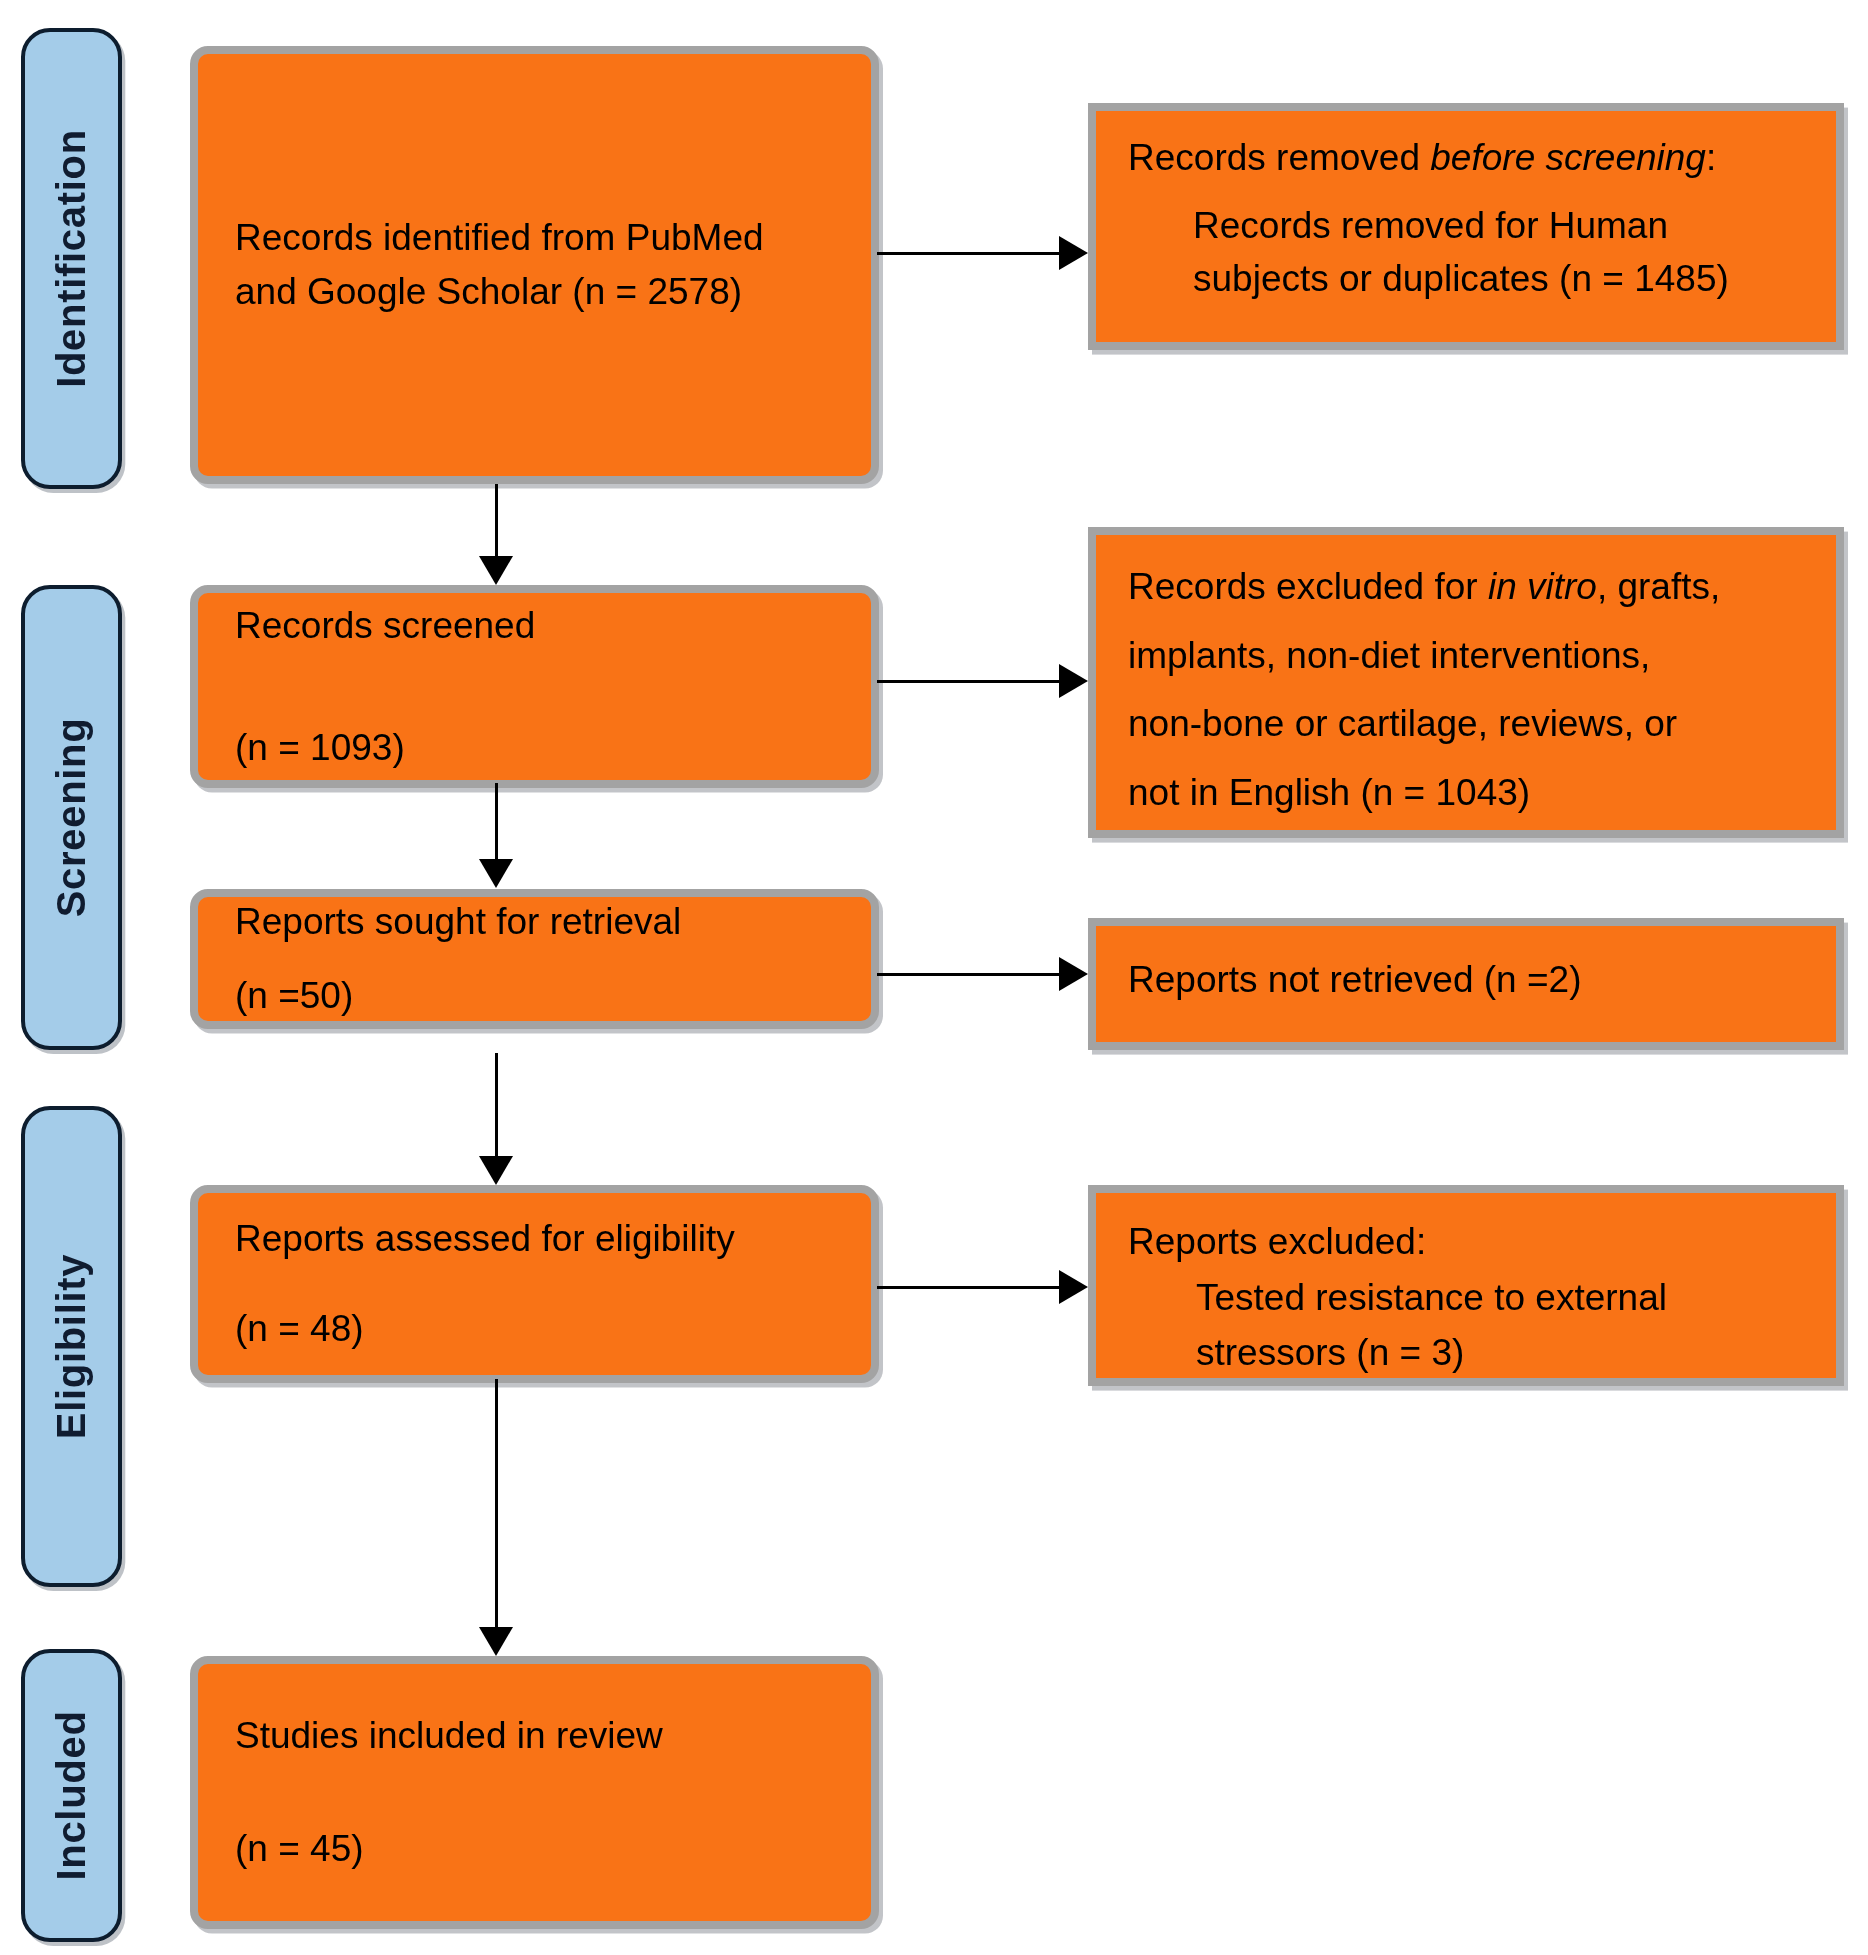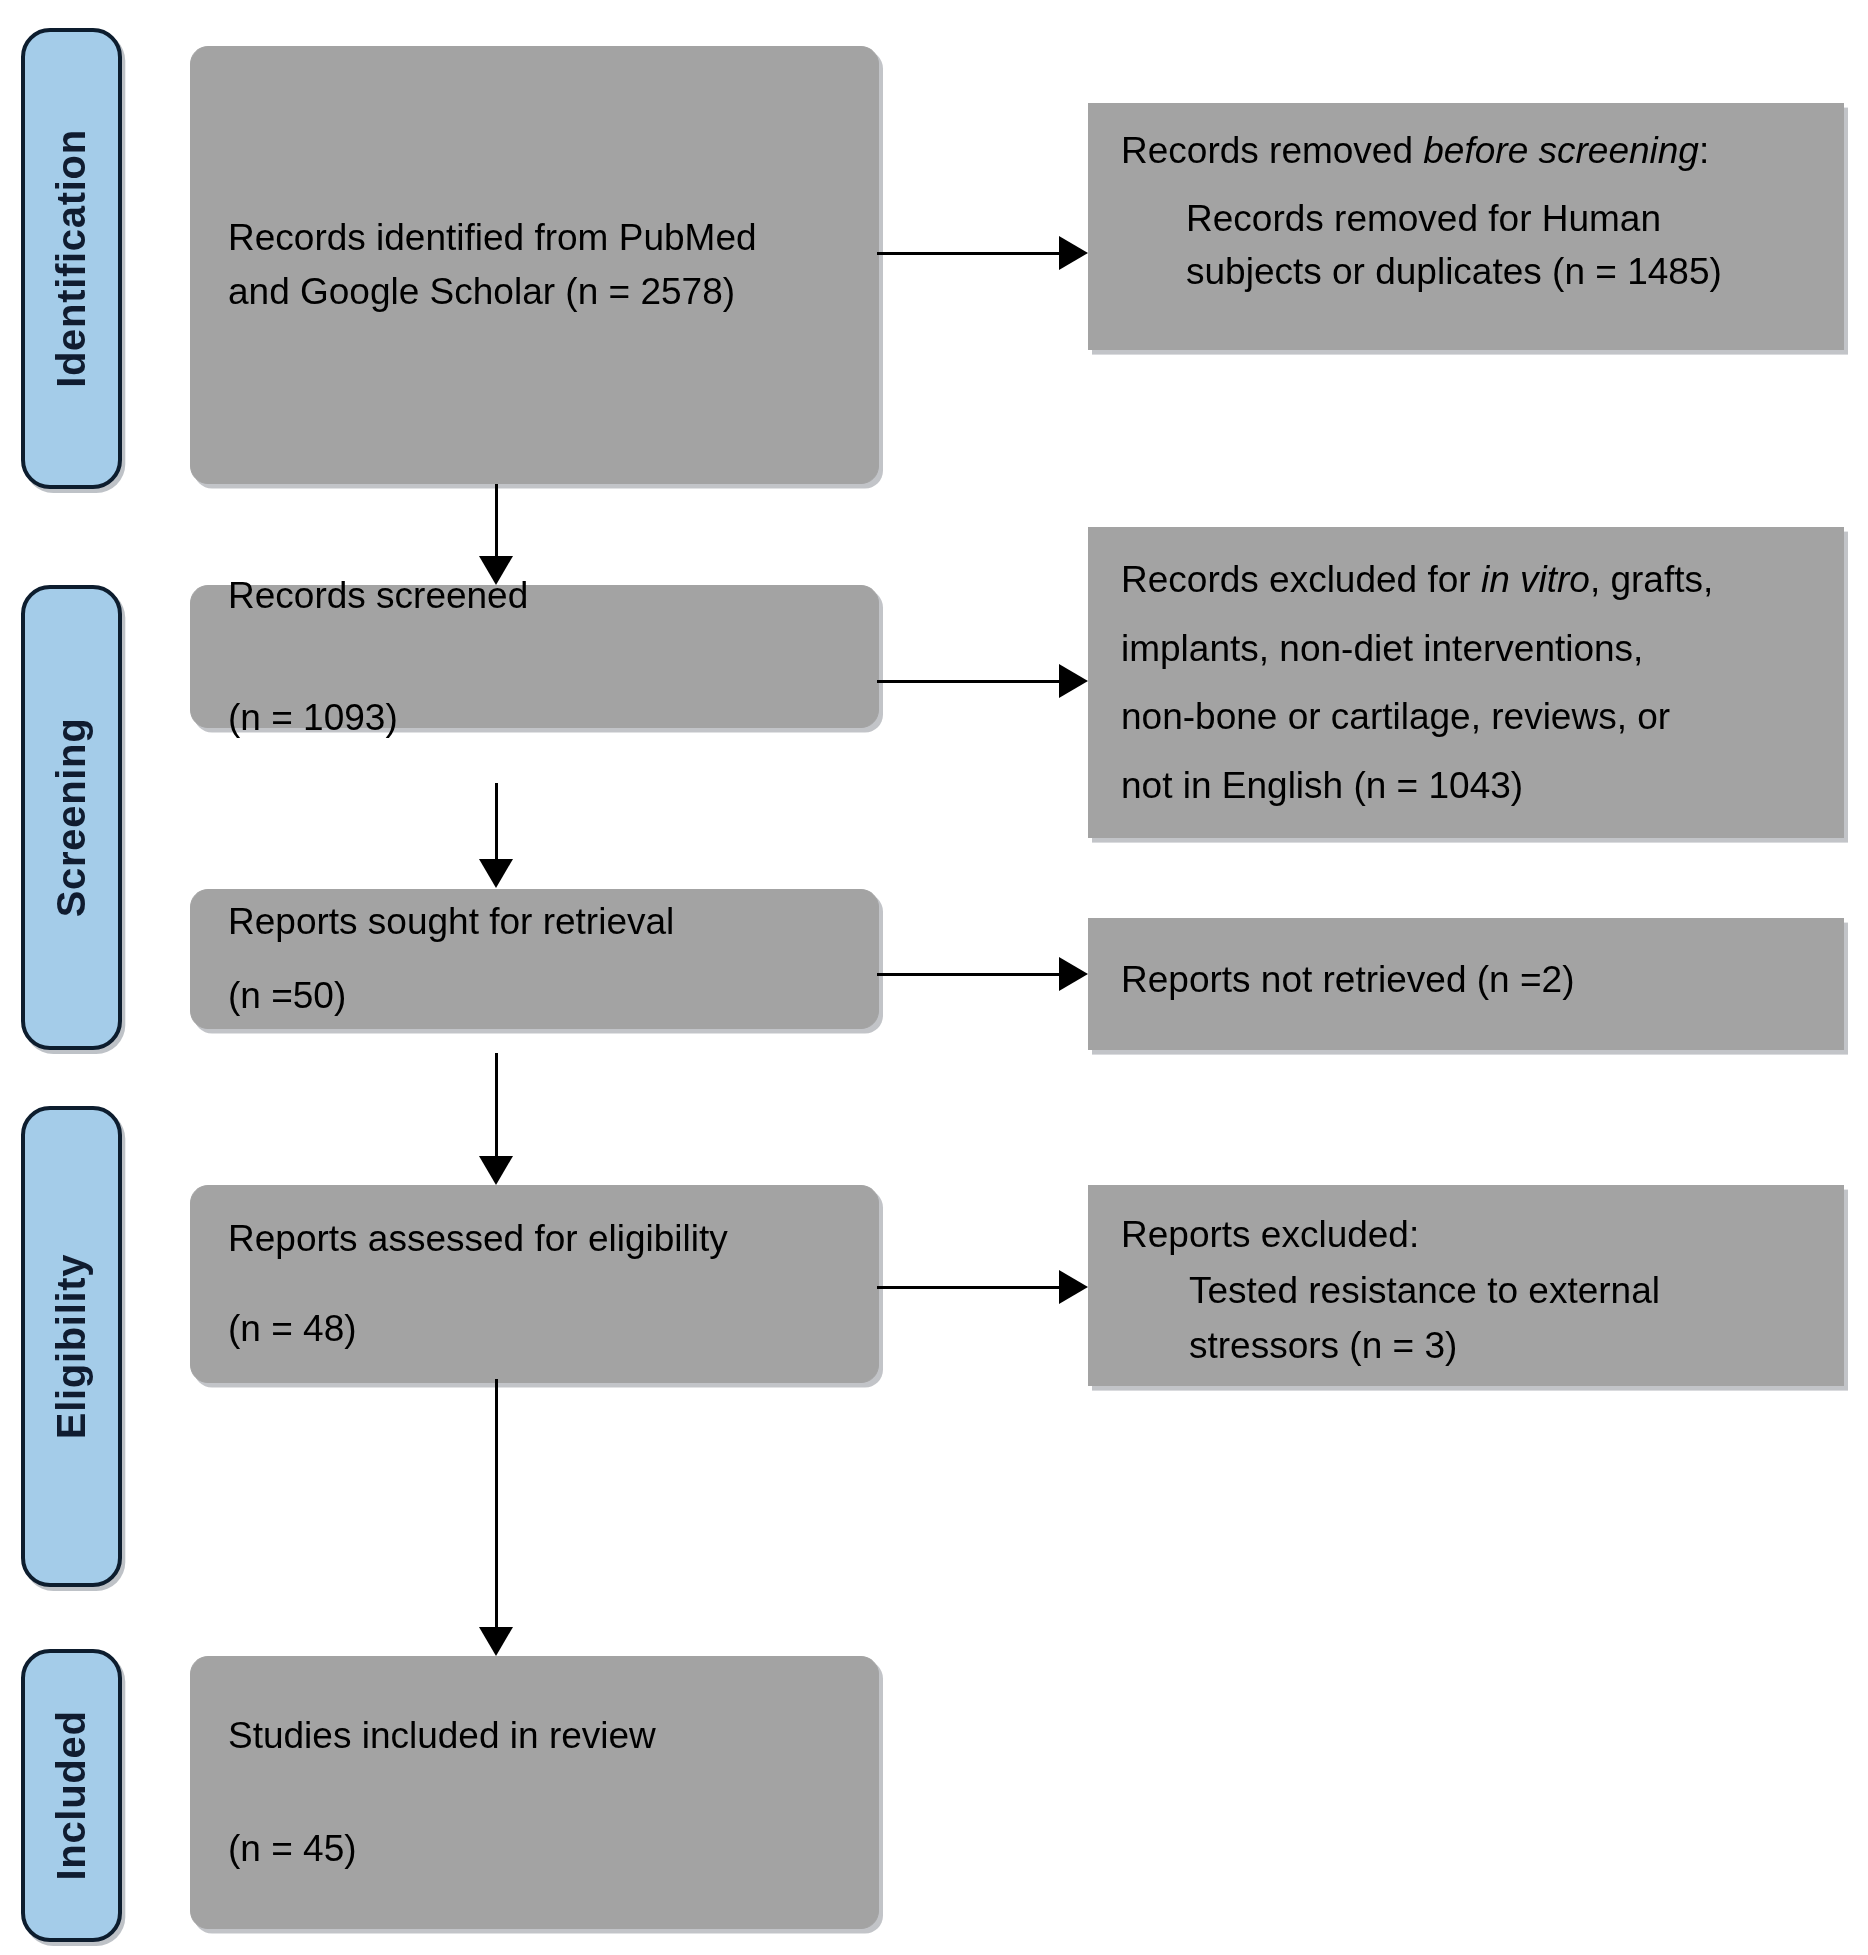--- a/index.html
+++ b/index.html
@@ -26,28 +26,28 @@
     font-size: 40px; font-weight: bold;
     color: #101c30; letter-spacing: 0.7px;
   }
   #stage-identification { top: 28px;   height: 461px; }
   #stage-screening      { top: 585px;  height: 465px; }
   #stage-eligibility    { top: 1106px; height: 481px; }
   #stage-included       { top: 1649px; height: 293px; }
 
   
   .box {
-    position: absolute; background: #a3a3a3;
-    border: 1px solid #a3a3a3;
+    position: absolute; background: #f97316;
+    border: 8px solid #a3a3a3;
     box-shadow: 4px 4.6px 0 rgba(120,125,132,0.45);
     font-size: 37px; line-height: 1.45; color: #000;
   }
   .main { left: 190px; width: 689px; display: flex; flex-direction: column; justify-content: center; padding: 0 26px 0 37px; border-radius: 18px; }
   #box-identified { top: 46px;   height: 438px; }
-  #box-screened   { top: 585px;  height: 143px; gap: 32px; }
+  #box-screened   { top: 585px;  height: 203px; gap: 32px; }
   #box-sought     { top: 889px; height: 140px; }
   #box-assessed   { top: 1185px; height: 198px; }
   #box-included   { top: 1656px; height: 273px; }
   #box-screened .count, #box-assessed .count { margin-top: 36px; }
   #box-sought .count { margin-top: 20px; }
   #box-included .count { margin-top: 59px; }
 
   .right { left: 1088px; width: 756px; }
   #rbox-removed { top: 103px; height: 247px; padding: 20px 20px 0 32px; }
   #rbox-removed .detail { margin: 14px 0 0 65px; }

